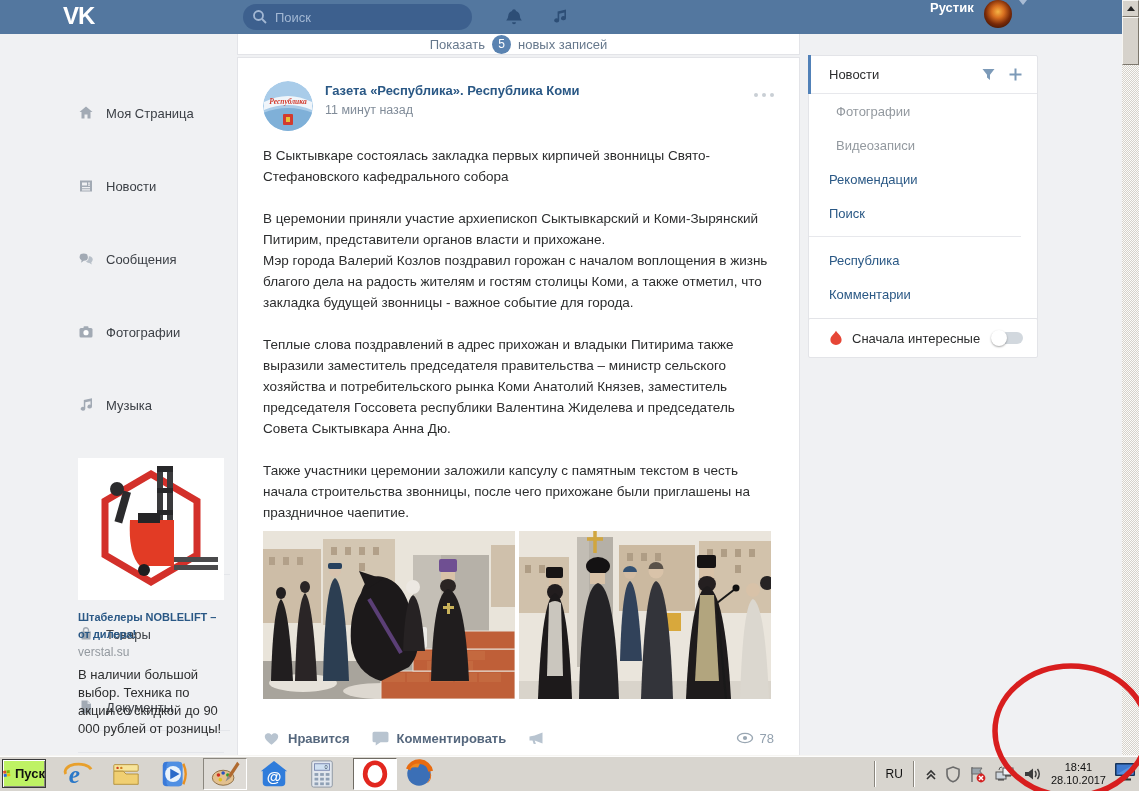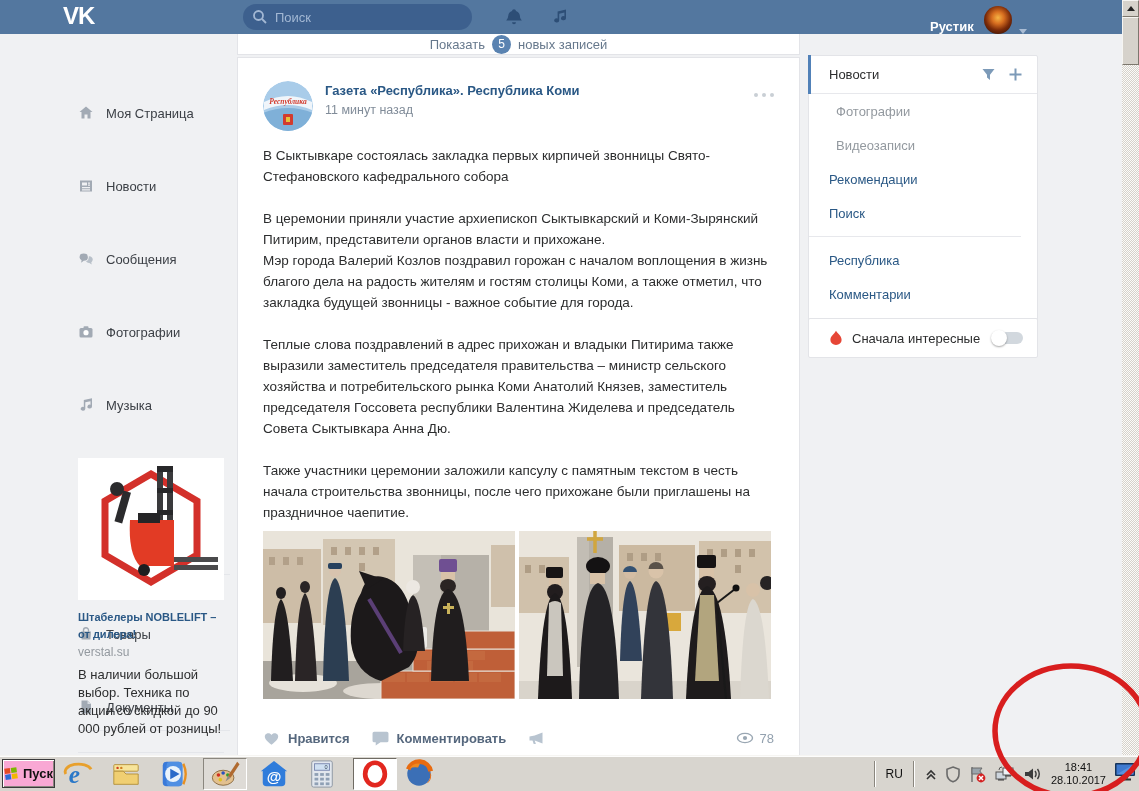--- a/index.html
+++ b/index.html
@@ -7,21 +7,21 @@
   body { font-family:"Liberation Sans", sans-serif; background:#f0f1f3; position:relative; }
   .screen { position:absolute; inset:0; width:1139px; height:791px; overflow:hidden; }
 
   
   .vk-header { position:absolute; top:0; left:0; width:1122px; height:34px; background:#53779f; z-index:20; }
   .vk-logo { position:absolute; left:63px; top:2px; color:#fff; font-weight:bold; font-size:24px; letter-spacing:-1px; }
   .vk-search { position:absolute; left:243px; top:4px; width:229px; height:26px; background:#3d608e; border:none; border-radius:13px; color:#c6d4e6; font-size:13px; padding:0 10px 0 32px; outline:none; font-family:"Liberation Sans",sans-serif; }
   .vk-search::placeholder { color:#a3b8d4; }
   .search-glyph { position:absolute; left:252px; top:9px; width:16px; height:16px; }
   .hdr-ic { position:absolute; top:8px; width:18px; height:18px; cursor:pointer; }
-  .hdr-user { position:absolute; left:930px; top:0; height:34px; display:flex; align-items:flex-end; cursor:pointer; }
+  .hdr-user { position:absolute; left:930px; top:0; height:34px; display:flex; align-items:flex-start; cursor:pointer; }
   .hdr-user-name { color:#fff; font-size:13px; font-weight:bold; margin-right:10px; }
   .avatar-fire { width:28px; height:28px; border-radius:50%; background:radial-gradient(circle at 50% 42%, #f5b445 0%, #d86f20 28%, #7a2a08 58%, #190a04 100%); }
   .hdr-chevron { margin-left:7px; width:0; height:0; border-left:4px solid transparent; border-right:4px solid transparent; border-top:5px solid #a9bcd4; }
 
   
   .scrollbar { position:absolute; top:0; right:0; width:17px; height:791px; z-index:30;
     background-color:#fbfbf9;
     background-image:linear-gradient(45deg,#d6d2cb 25%,transparent 25%,transparent 75%,#d6d2cb 75%),linear-gradient(45deg,#d6d2cb 25%,transparent 25%,transparent 75%,#d6d2cb 75%);
     background-size:2px 2px; background-position:0 0,1px 1px; }
   .sb-btn { position:absolute; left:0; width:17px; height:17px; background:#d6d2cb; border:1px solid; border-color:#f6f5f2 #7c776d #7c776d #f6f5f2; display:flex; align-items:center; justify-content:center; cursor:pointer; }
@@ -85,21 +85,21 @@
   .rm-div { height:1px; background:#e7e8ec; margin:6px 16px 6px 0; }
   .rc-toggle { top:318px; height:40px; display:flex; align-items:center; padding:0 14px 0 20px; }
   .flame { margin-right:9px; }
   .toggle-label { font-size:13px; color:#2c2d2e; }
   .toggle { margin-left:auto; width:32px; height:16px; position:relative; cursor:pointer; }
   .toggle-track { position:absolute; right:0; top:2px; width:26px; height:12px; border-radius:6px; background:#d2d8de; }
   .toggle-knob { position:absolute; left:0; top:0; width:16px; height:16px; border-radius:50%; background:#fff; box-shadow:0 1px 2px rgba(0,0,0,.35); }
 
   
   .taskbar { position:absolute; left:0; bottom:0; width:1139px; height:36px; background:#d8d5cf; border-top:1px solid #f6f5f2; box-shadow:inset 0 1px 0 #fdfdfc; z-index:50; }
-  .start-btn { position:absolute; left:2px; top:3px; width:53px; height:29px; background:#f9a8d4; border:1px solid #3a3a3a; box-shadow:inset 1px 1px 0 #fff, inset -1px -1px 0 #8a867e; display:flex; align-items:center; justify-content:center; gap:4px; cursor:pointer; }
+  .start-btn { position:absolute; left:2px; top:3px; width:44px; height:29px; background:#bef264; border:1px solid #3a3a3a; box-shadow:inset 1px 1px 0 #fff, inset -1px -1px 0 #8a867e; display:flex; align-items:center; justify-content:center; gap:4px; cursor:pointer; }
   .start-label { font-size:13px; font-weight:bold; color:#111; }
   .ql { position:absolute; top:2px; width:32px; height:32px; display:flex; align-items:center; justify-content:center; cursor:pointer; }
   .ql.sunken { border:1px solid; border-color:#8a867e #fff #fff #8a867e; background:#dedbd6; width:44px; }
   .ql.active-white { border:1px solid; border-color:#6f6b63 #fff #fff #6f6b63; background:#fff; width:44px; }
   .tray { position:absolute; right:0; top:0; height:36px; display:flex; align-items:center; }
   .tray-sep { width:2px; height:26px; border-left:1px solid #8a867e; border-right:1px solid #fff; margin:0 6px; }
   .tray-lang { font-size:12px; color:#111; padding:0 4px; cursor:pointer; }
   .tray-ic { margin:0 4px; cursor:pointer; display:flex; align-items:center; }
   .tray-clock { text-align:center; font-size:11px; line-height:13px; color:#111; margin:0 8px 0 6px; cursor:pointer; }
   .show-desktop { margin-right:3px; cursor:pointer; }

